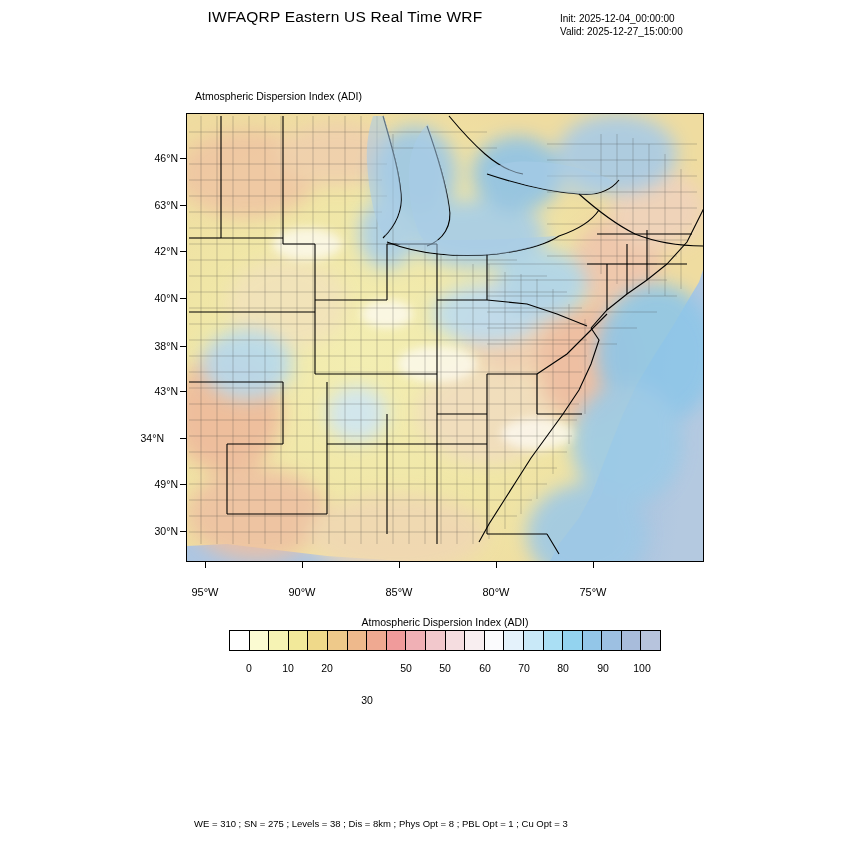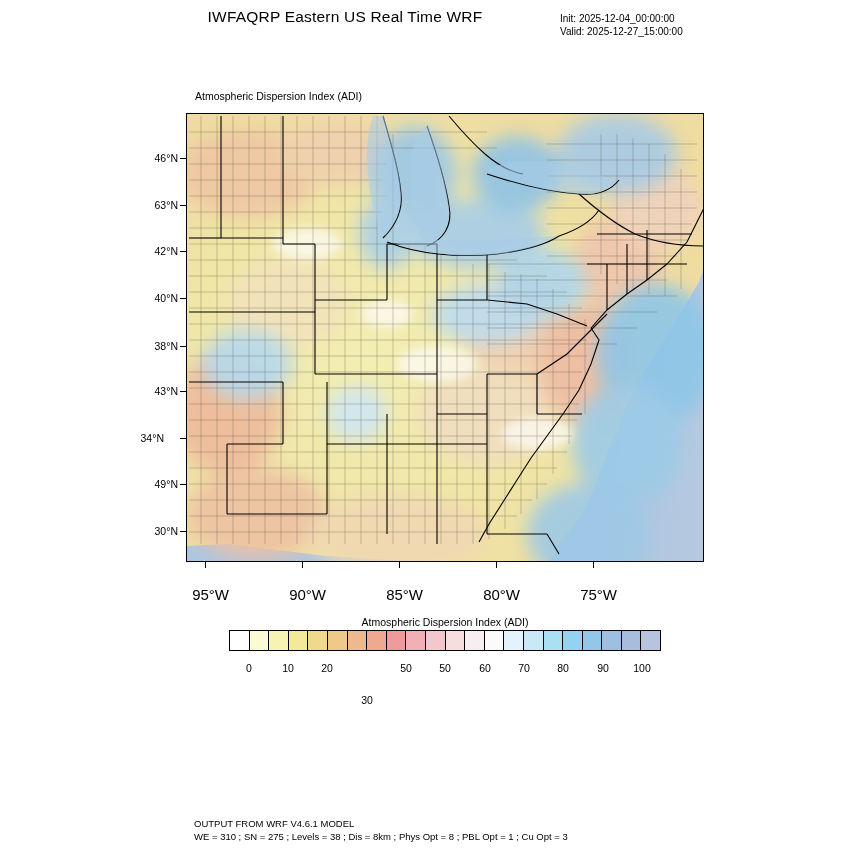--- a/index.html
+++ b/index.html
@@ -48,22 +48,22 @@
   }
   #map-canvas { position:absolute; left:0; top:0; }
 
   
   .lat-label {
     font-size: 10.5px;
     text-align: right;
     width: 48px;
   }
   .lon-label {
-    font-size: 15px;
-    text-align: right;
+    font-size: 11px;
+    text-align: center;
     width: 48px;
   }
   .tick {
     background: #000;
   }
 
   
   #cbar-title {
     left: 186px; top: 616px; width: 518px;
     text-align: center;
@@ -341,15 +341,14 @@
   <span style="left:177px;">50</span>
   <span style="left:216px;">50</span>
   <span style="left:256px;">60</span>
   <span style="left:295px;">70</span>
   <span style="left:334px;">80</span>
   <span style="left:374px;">90</span>
   <span style="left:413px;">100</span>
 </div>
 
 <div class="abs" id="footer">
-  <div>OUTPUT FROM WRF V4.6.1 MODEL</div>
   <div>WE = 310 ; SN = 275 ; Levels = 38 ; Dis = 8km ; Phys Opt = 8 ; PBL Opt = 1 ; Cu Opt = 3</div>
 </div>
 
 </body></html>

